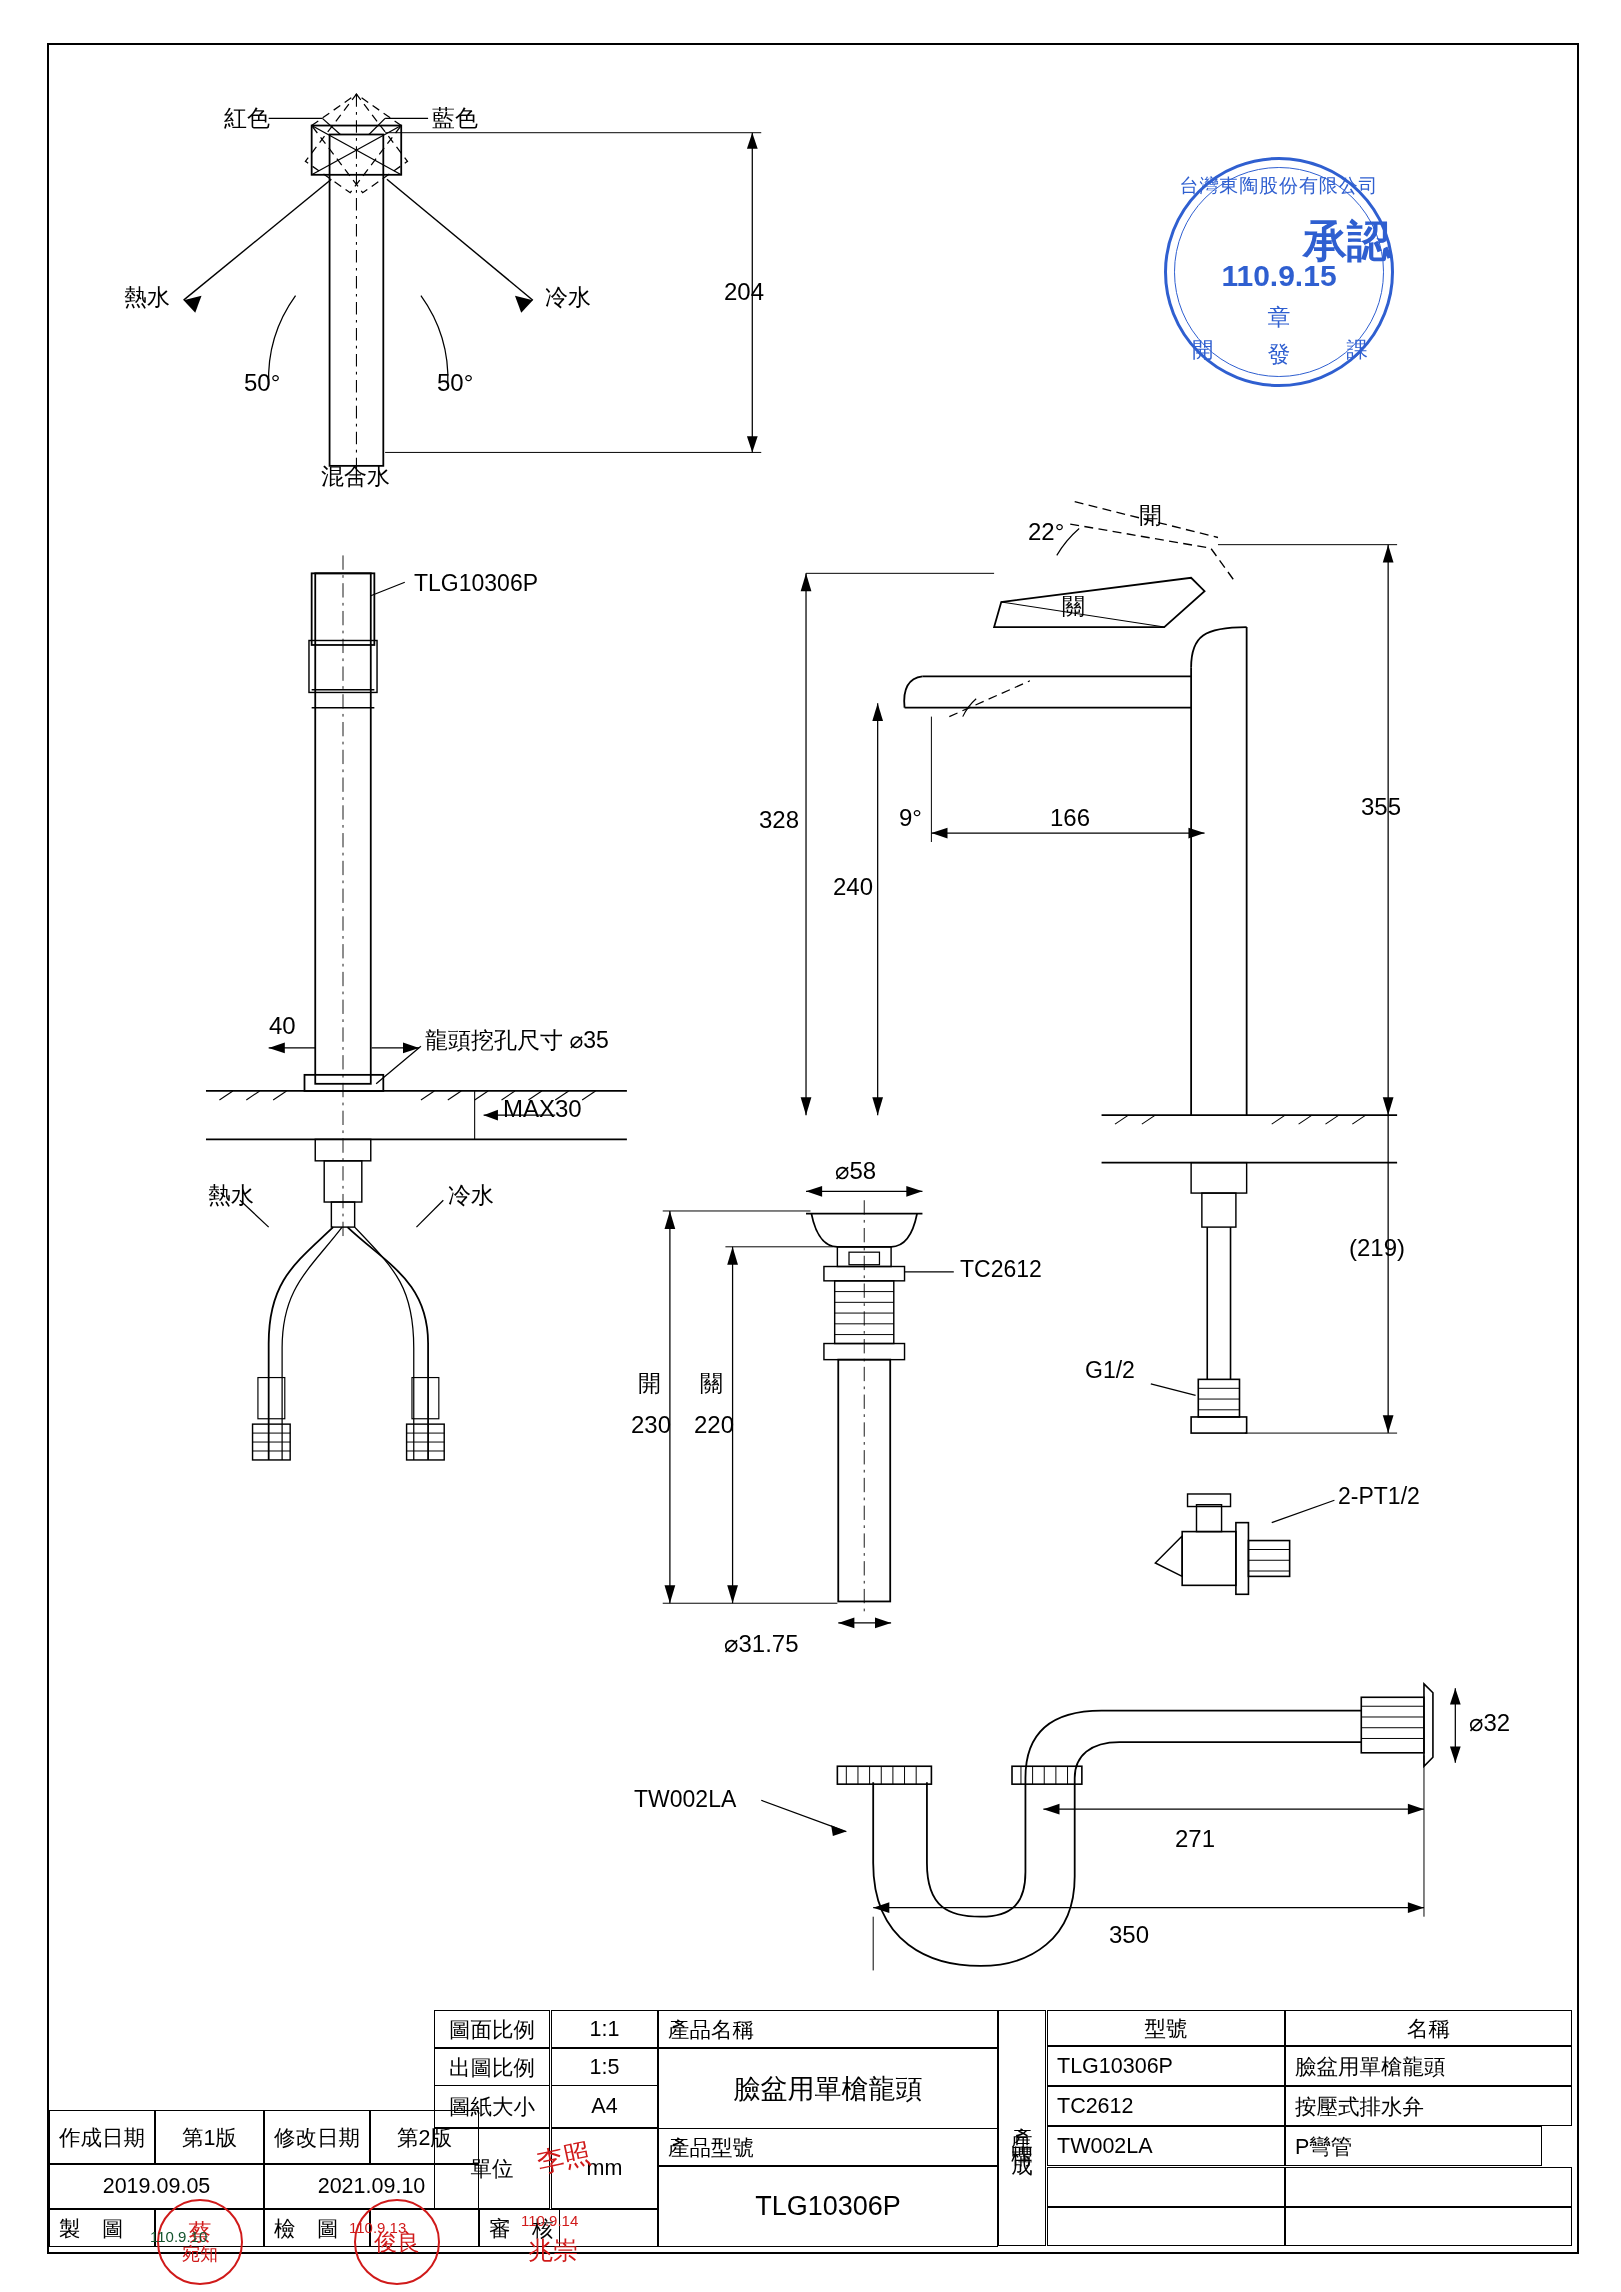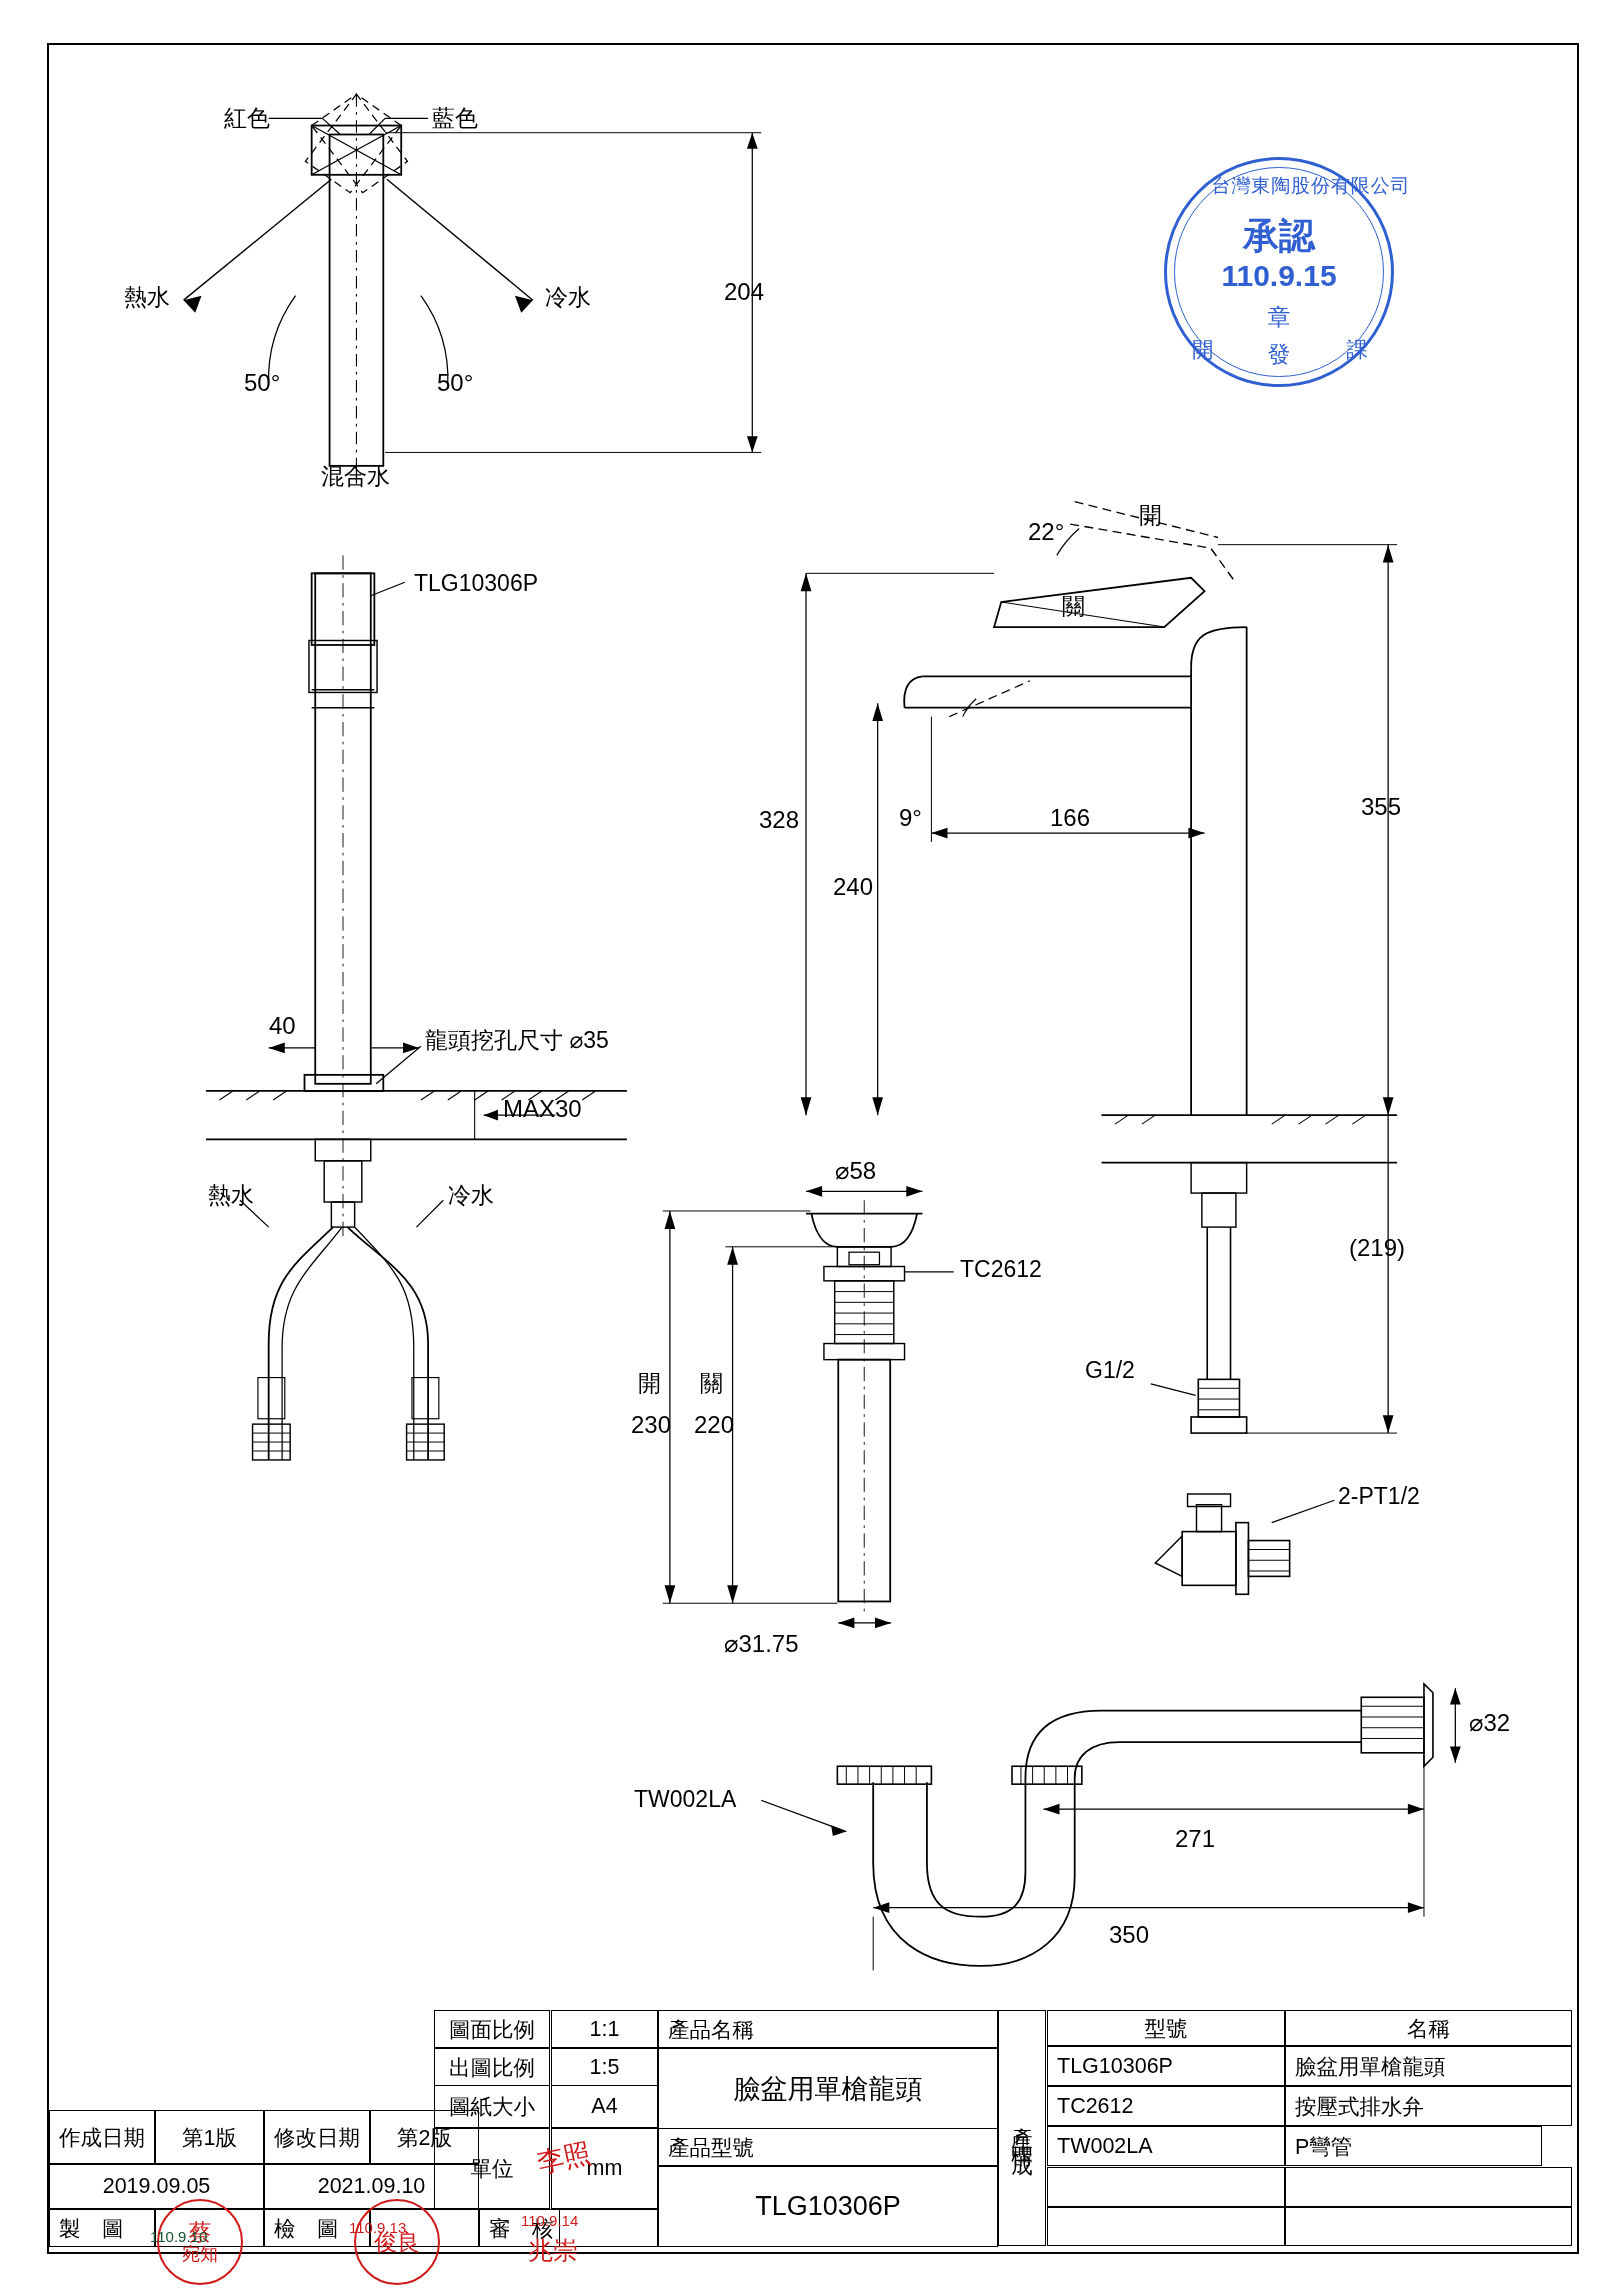--- a/index.html
+++ b/index.html
@@ -325,22 +325,22 @@
 
   <div class="lbl" style="left:1338px;top:1483px;">2-PT1/2</div>
 
   <div class="lbl" style="left:634px;top:1786px;">TW002LA</div>
   <div class="dim-txt" style="left:1469px;top:1709px;">⌀32</div>
   <div class="dim-txt" style="left:1175px;top:1825px;">271</div>
   <div class="dim-txt" style="left:1109px;top:1921px;">350</div>
 
   <div class="stamp" style="left:1164px;top:157px;width:224px;height:224px;">
     <div style="position:absolute;left:7.2px;top:7.2px;right:7.2px;bottom:7.2px;border:1.8px solid #2f5fd0;border-radius:50%;"></div>
-    <div class="bluetxt" style="position:absolute;left:12.5px;top:12.5px;width:199px;text-align:center;font-size:19px;letter-spacing:0.9px;margin-left:32px;">台灣東陶股份有限公司</div>
-    <div class="bluetxt" style="position:absolute;left:0;top:52px;width:224px;text-align:center;font-size:36px;font-weight:bold;">承認</div>
+    <div class="bluetxt" style="position:absolute;left:12.5px;top:12.5px;width:199px;text-align:center;font-size:19px;letter-spacing:0.9px;">台灣東陶股份有限公司</div>
+    <div class="bluetxt" style="position:absolute;left:0;top:52px;width:224px;text-align:right;font-size:44px;font-weight:bold;">承認</div>
     <div class="bluetxt" style="position:absolute;left:0;top:99px;width:224px;text-align:center;font-size:30px;font-weight:bold;">110.9.15</div>
     <div class="bluetxt" style="position:absolute;left:0;top:142px;width:224px;text-align:center;font-size:23px;">章</div>
     <div class="bluetxt" style="position:absolute;left:25px;top:175px;font-size:21.5px;">開</div>
     <div class="bluetxt" style="position:absolute;right:23px;top:175px;font-size:21.5px;">課</div>
     <div class="bluetxt" style="position:absolute;left:0;top:179px;width:224px;text-align:center;font-size:23px;">發</div>
   </div>
 
   <div class="tb">
 
     <div class="cell" style="left:0;top:100px;width:106px;height:54px;">作成日期</div>

